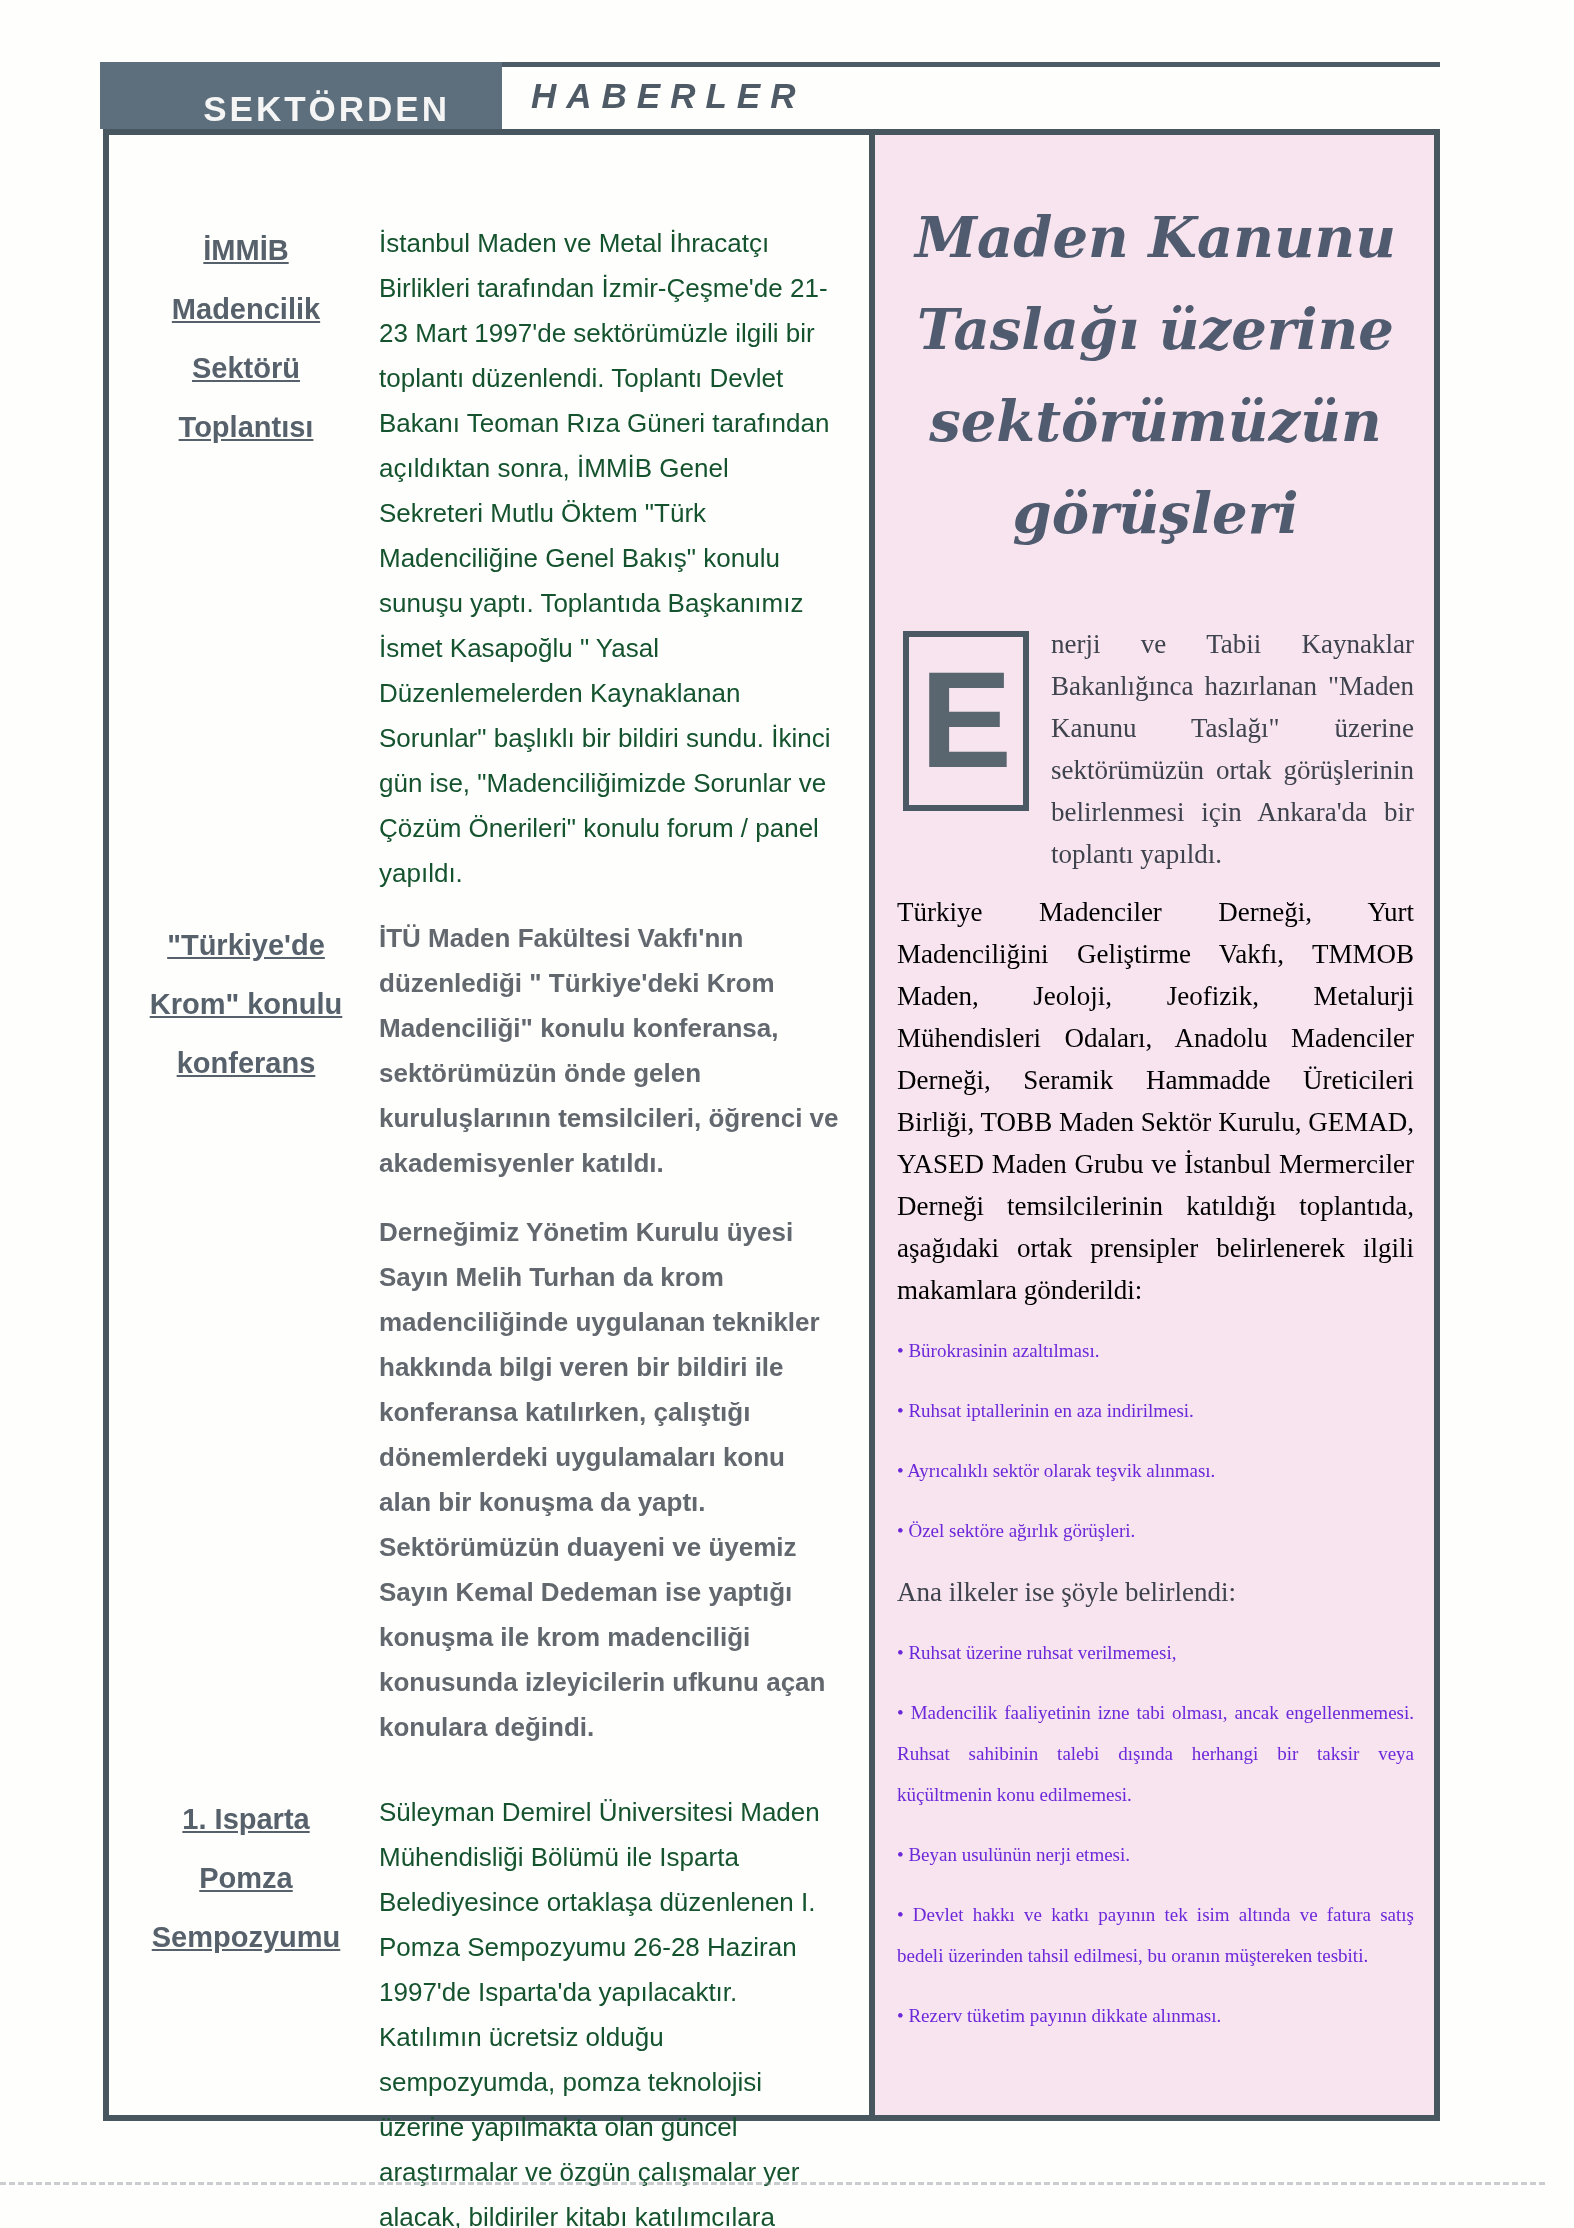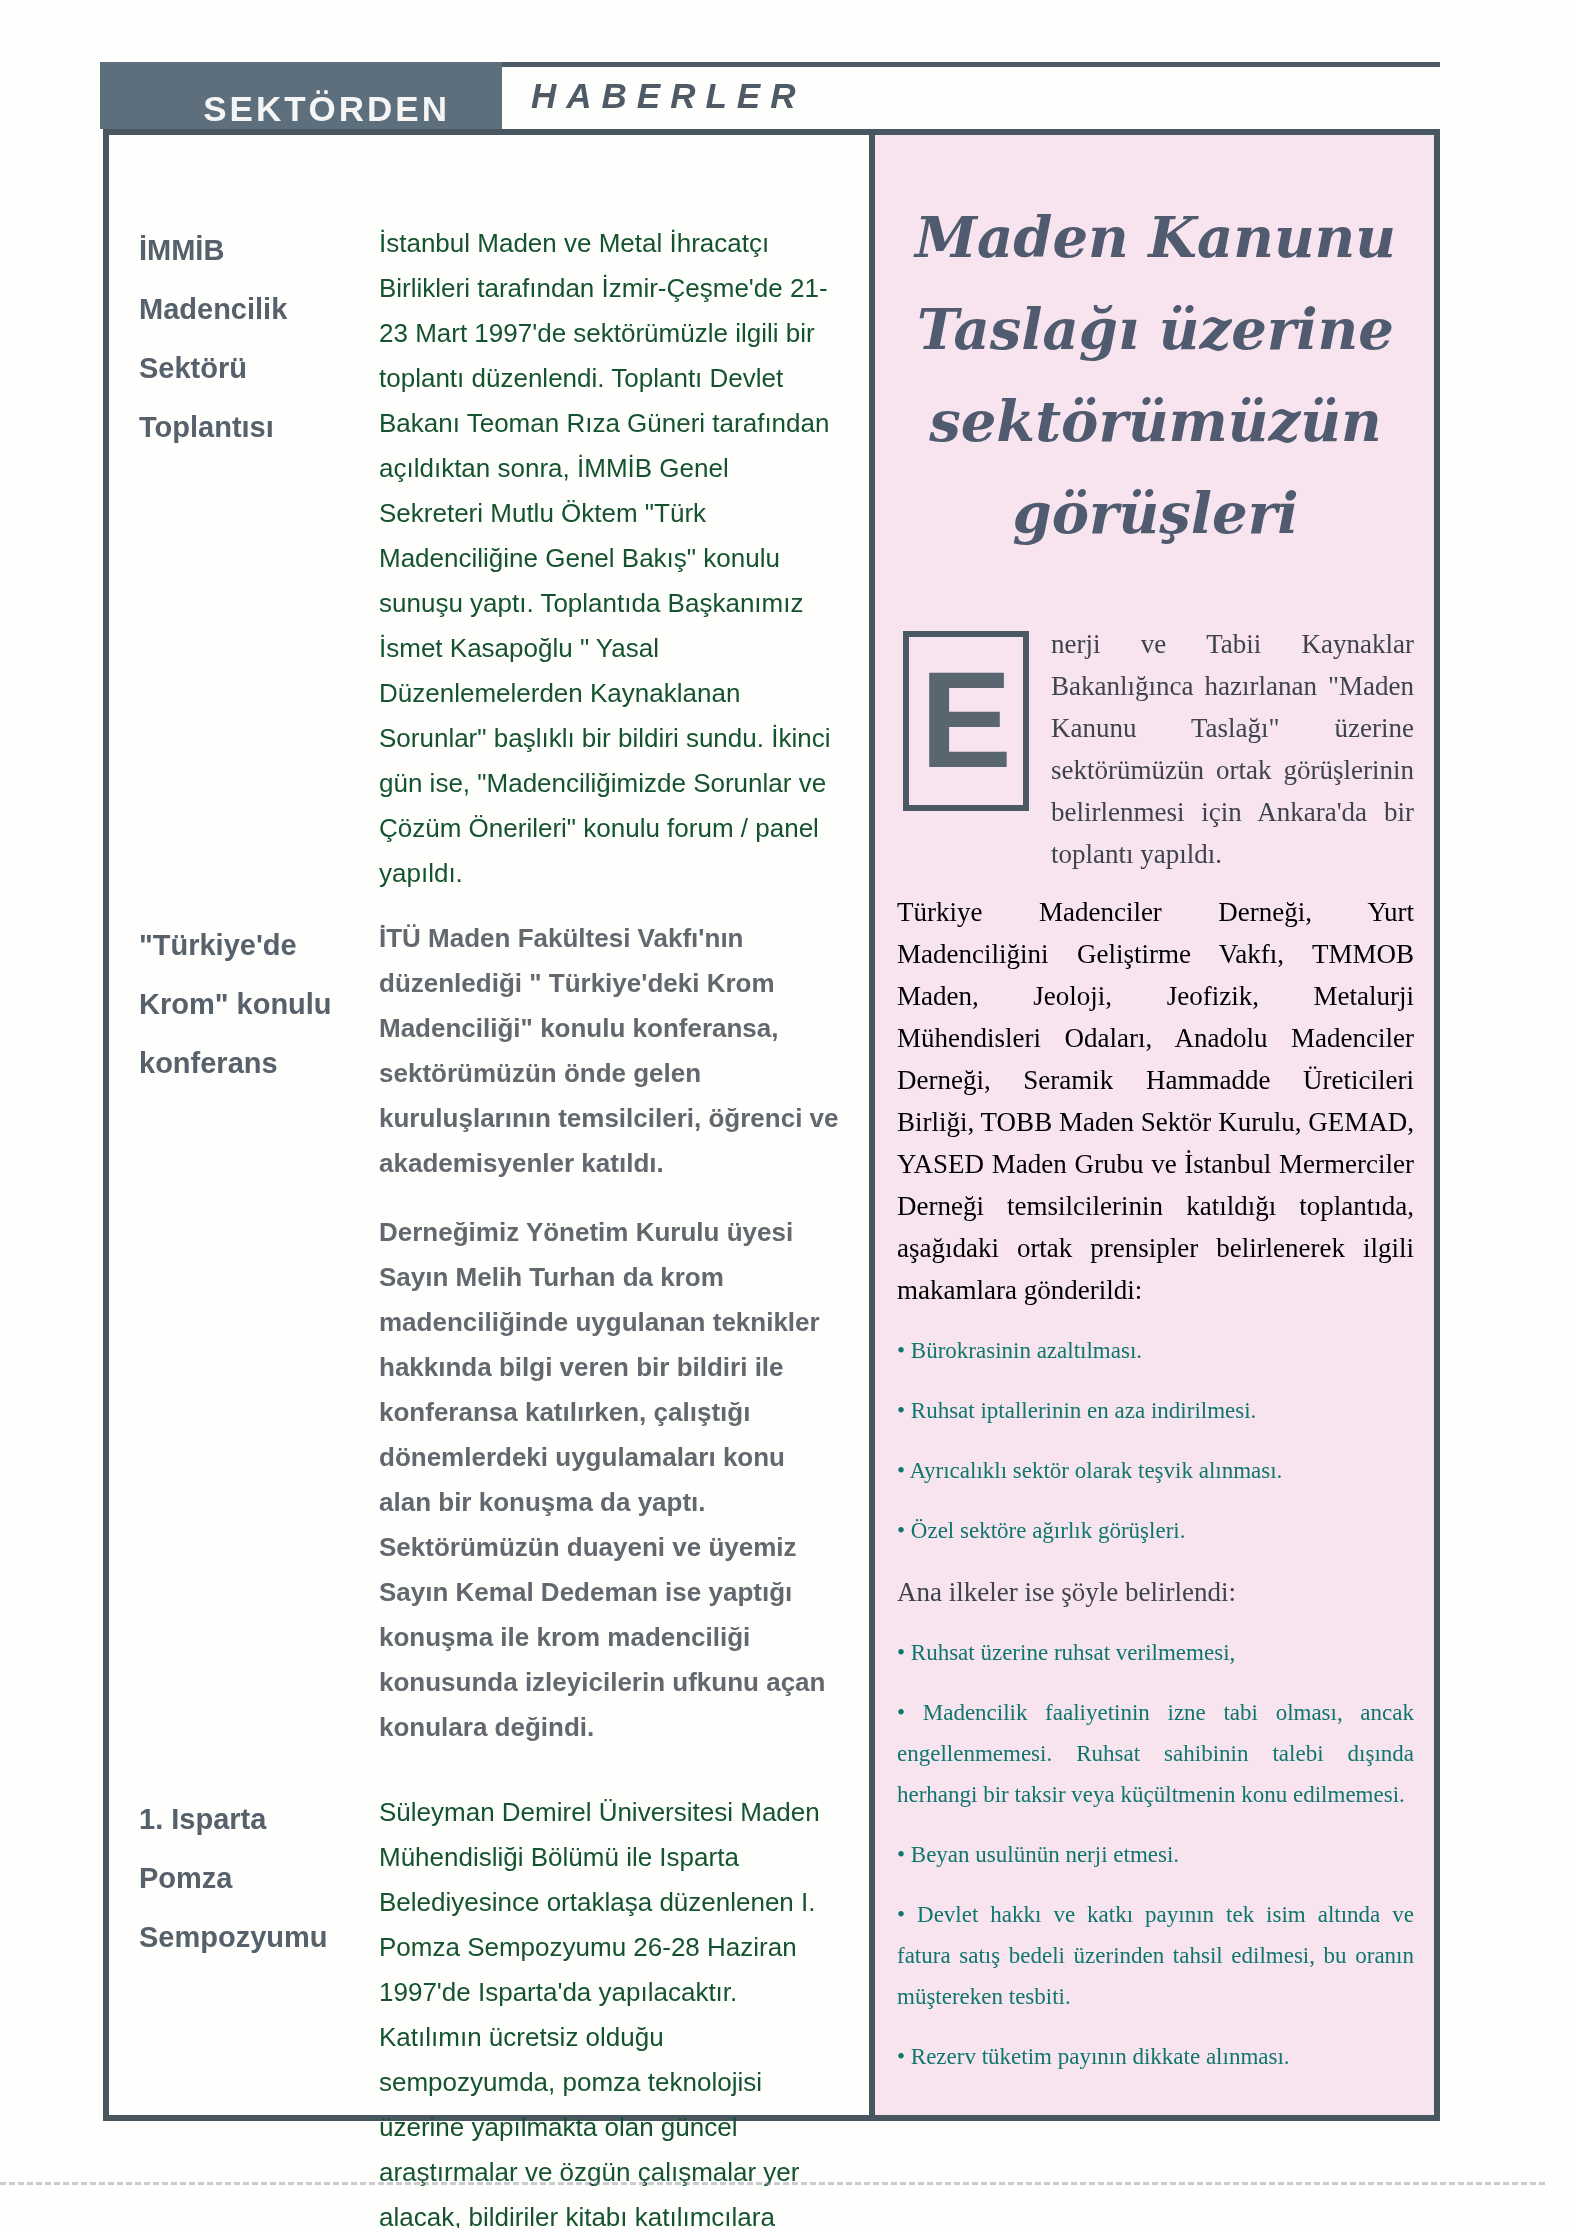--- a/index.html
+++ b/index.html
@@ -40,24 +40,25 @@
   
   .left-col{
     width:766px;box-sizing:border-box;
     padding:0 30px 0 30px;
     border-right:6px solid #47565f;
     background:#fefefd;
   }
   .news{display:flex;gap:26px;}
   .news-heading{
     width:214px;flex:0 0 214px;
-    text-align:left;
+    text-align:center;
     font-size:29px;font-weight:bold;color:#57616b;
     line-height:59px;white-space:pre-line;
     padding-top:0;
+    text-decoration:underline;
   }
   .news-body{flex:1;}
   .news-body p{
     margin:0 0 24px 0;
     font-size:26px;line-height:45px;color:#14532d;
   }
   .news-body p:last-child{margin-bottom:0;}
   .news.bold-body .news-body p{font-weight:bold;color:#62686e;}
   .news-a1{margin-top:86px;}
   .news-a2{margin-top:20px;}
@@ -95,21 +96,21 @@
     font-size:27px;line-height:42px;color:#3e434e;
     text-align:justify;
   }
   .panel-para{
     margin:16px 0 0 0;
     font-size:27px;line-height:42px;color:#000000;
     text-align:justify;
   }
   .bullet{
     margin:19px 0 0 0;
-    font-size:23px;line-height:41px;color:#0f766e;
+    font-size:19px;line-height:41px;color:#6d28d9;
     text-align:justify;
   }
   .bullet::before{content:"\2022  ";}
   .panel-sub{
     margin:21px 0 0 0;
     font-size:27px;line-height:41px;color:#3e434e;
   }
   
   .artifact-line{
     position:absolute;left:0;top:2182px;width:1545px;height:0;

